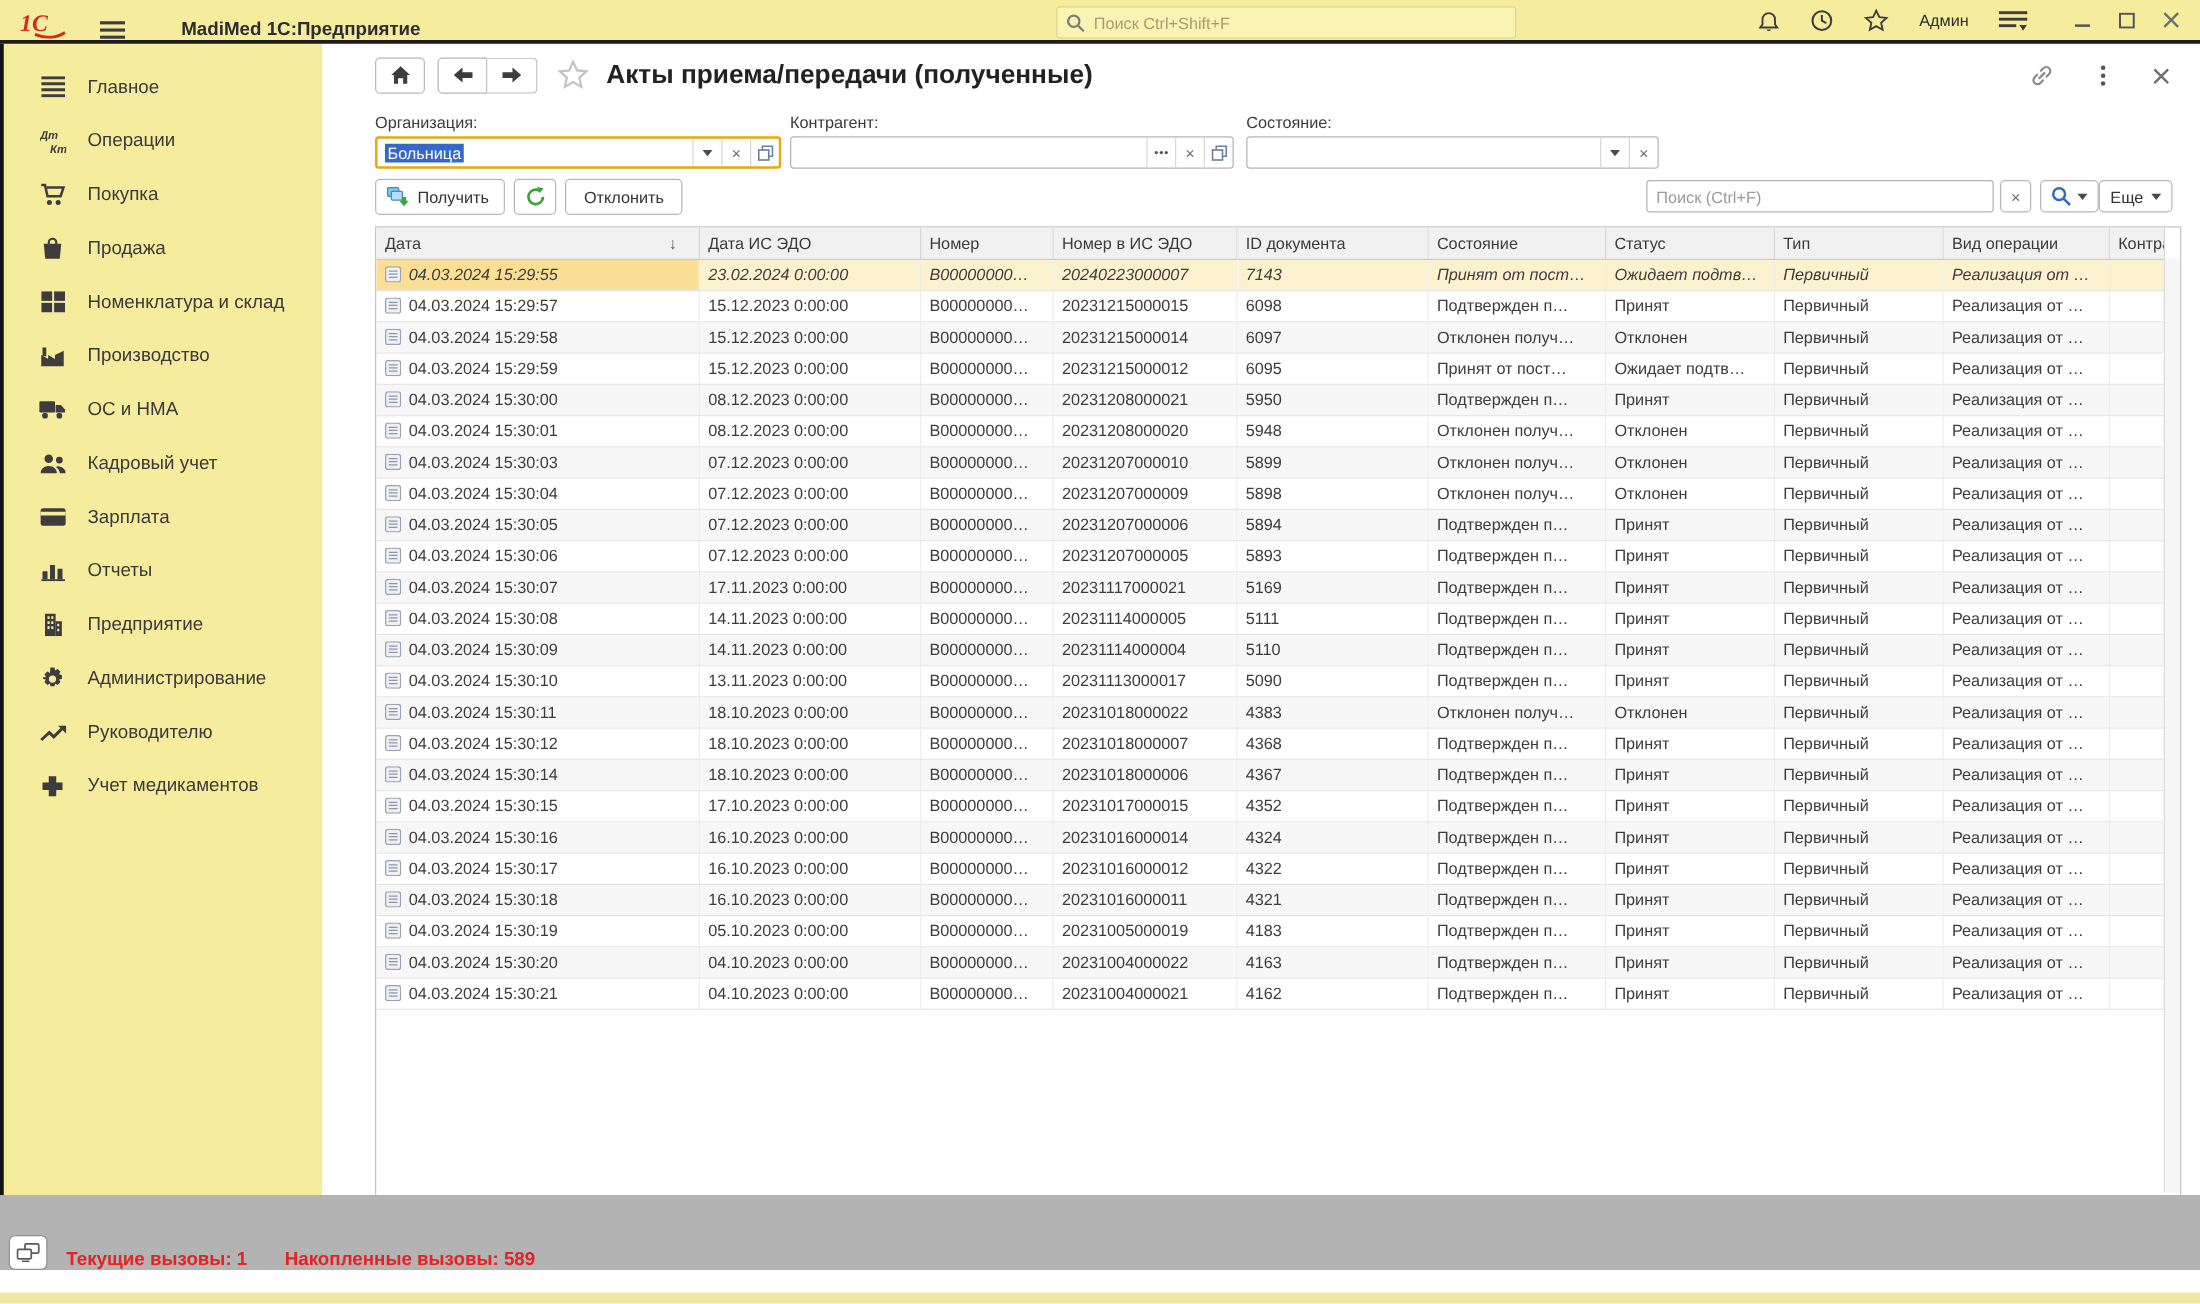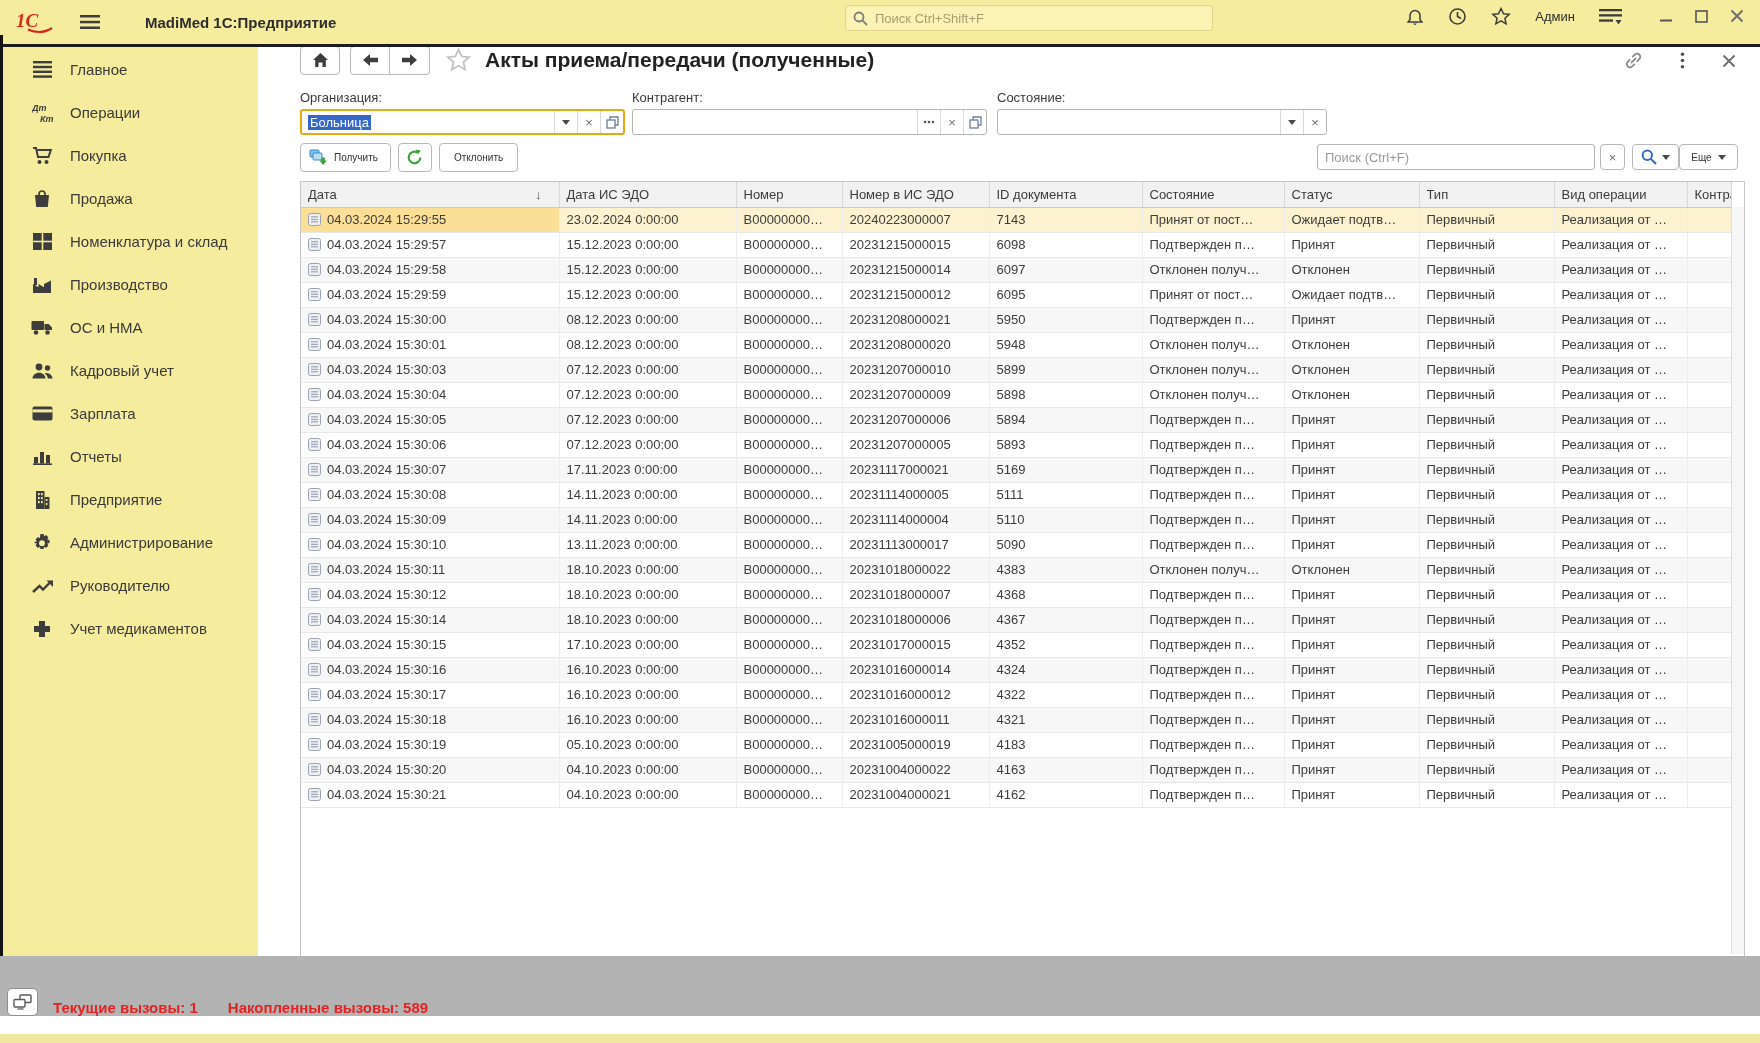--- a/index.html
+++ b/index.html
@@ -1,41 +1,41 @@
 <!DOCTYPE html>
 <html><head>
 <meta charset="utf-8">
 <style>
   * { box-sizing: border-box; margin: 0; padding: 0; }
   html,body { width:1760px; height:1043px; overflow:hidden; font-family:"Liberation Sans",sans-serif; background:#fff; }
   .stage { position:relative; width:1760px; height:1043px; overflow:hidden; }
 
   
-  .topbar { position:absolute; left:0; top:0; right:0; height:47px; background:#f5ec9e; border-bottom:3px solid #1d1d1d; display:flex; align-items:center; z-index:5; }
+  .topbar { position:absolute; left:0; top:0; right:0; height:35px; background:#f5ec9e; border-bottom:3px solid #1d1d1d; display:flex; align-items:flex-end; z-index:5; }
   .tb-logo { margin-left:15px; display:flex; align-items:center; }
   .tb-burger { margin-left:27px; display:flex; align-items:center; cursor:pointer; }
   .tb-title { margin-left:45px; font-weight:bold; font-size:15px; color:#2d2d2d; }
   .tb-search { position:absolute; left:845px; top:5px; width:368px; height:22px; background:#faf3b3; border:1px solid #e0d58c; border-radius:3px; display:flex; align-items:center; padding:12px 7px; gap:7px; }
   .tb-search input { flex:1; border:none; background:transparent; outline:none; font-size:13px; color:#6f684a; font-family:"Liberation Sans",sans-serif; }
   .tb-search input::placeholder { color:#a59d70; }
   .tb-icons { position:absolute; right:16px; top:0; height:32px; display:flex; align-items:center; gap:24px; }
   .tb-user { font-size:13px; color:#2d2d2d; }
   .tb-winbtns { display:flex; align-items:center; gap:22px; margin-left:14px; }
   .ic { display:inline-flex; align-items:center; justify-content:center; }
 
   
   .edge { position:absolute; left:0; top:35px; bottom:53px; width:3px; background:#141414; z-index:6; }
   .sidebar { position:absolute; left:0; top:35px; bottom:53px; width:258px; background:#f5ec9e; padding-top:13px; }
   .side-item { height:43px; display:flex; align-items:center; padding-left:31px; gap:17px; font-size:15px; color:#3a3a3a; cursor:pointer; }
   .side-icon { width:22px; height:22px; display:flex; align-items:center; justify-content:center; flex:0 0 22px; }
 
   
   .content { position:absolute; left:258px; top:35px; right:0; bottom:53px; background:#fff; }
   .nav-row { position:absolute; top:9px; left:42px; height:32px; display:flex; align-items:center; }
-  .btn { display:inline-flex; align-items:center; justify-content:center; background:#fff; border:1px solid #b8b8b8; border-radius:4px; height:29px; font-size:10px; color:#333; cursor:pointer; }
+  .btn { display:inline-flex; align-items:center; justify-content:center; background:#fff; border:1px solid #b8b8b8; border-radius:4px; height:29px; font-size:13px; color:#333; cursor:pointer; }
   .btn-sq { width:40px; }
   .navpair { display:flex; margin-left:10px; }
   .navpair .btn:first-child { border-radius:4px 0 0 4px; }
   .navpair .btn:last-child { border-left:none; border-radius:0 4px 4px 0; }
   .fav-star { margin-left:15px; display:flex; cursor:pointer; }
   .page-title { font-size:21px; font-weight:bold; color:#222; margin-left:13px; white-space:nowrap; }
   .head-actions { position:absolute; top:16px; right:24px; display:flex; align-items:center; gap:37px; }
   .head-actions .ic { cursor:pointer; }
 
   
@@ -68,21 +68,21 @@
 
   
   .tablebox { position:absolute; top:146px; left:42px; right:15px; bottom:5px; border:1px solid #c6c6c6; background:#fff; overflow:hidden; }
   table { border-collapse:collapse; table-layout:fixed; width:1430px; }
   col.c1{width:258px} col.c2{width:177px} col.c3{width:106px} col.c4{width:147px} col.c5{width:153px}
   col.c6{width:142px} col.c7{width:135px} col.c8{width:135px} col.c9{width:133px} col.c10{width:44px}
   th { height:25px; background:#f1f1f1; border-right:1px solid #d8d8d8; border-bottom:1px solid #c9c9c9; font-weight:normal; font-size:13px; color:#3b3b3b; text-align:left; padding:0 7px; white-space:nowrap; overflow:hidden; cursor:pointer; }
   .sort-arrow { float:right; color:#555; margin-right:10px; font-size:13px; }
   td { height:25px; border-right:1px solid #ededed; border-bottom:1px solid #e7e7e7; font-size:13px; color:#3c3c3c; padding:0 7px; white-space:nowrap; overflow:hidden; }
   tbody tr:nth-child(odd) { background:#f7f7f7; }
-  tbody tr.selected td { background:#fdf2cf; }
+  tbody tr.selected td { background:#fdf2cf;font-style:italic; }
   tbody tr.selected td:first-child { background:#fbdf97; }
   .doc-ico { display:inline-flex; vertical-align:-2px; margin-right:6px; }
   .vscroll { position:absolute; top:25px; bottom:30px; right:0; width:13px; background:#f6f6f6; border-left:1px solid #ddd; cursor:pointer; }
 
   
   .hscroll { position:absolute; left:0; right:14px; bottom:0; height:30px; display:flex; align-items:center; padding:0 9px; }
   .hs-arr { width:0; height:0; border-top:5px solid transparent; border-bottom:5px solid transparent; cursor:pointer; }
   .hs-left { border-right:6px solid #5a5a5a; }
   .hs-right { border-left:6px solid #5a5a5a; }
   .hs-track { flex:1; height:11px; background:#d6d6d6; border-radius:6px; margin:0 9px; position:relative; cursor:pointer; }

